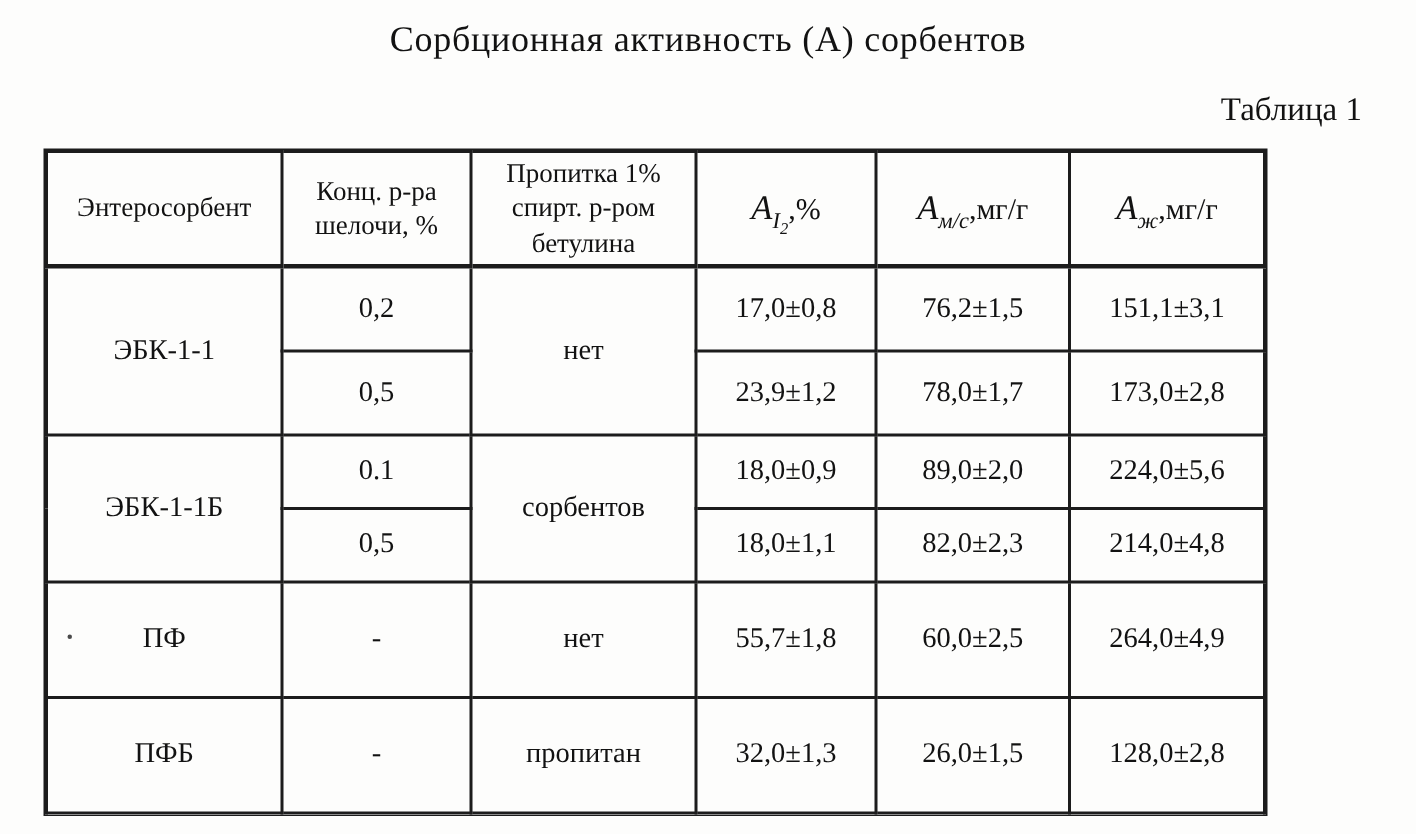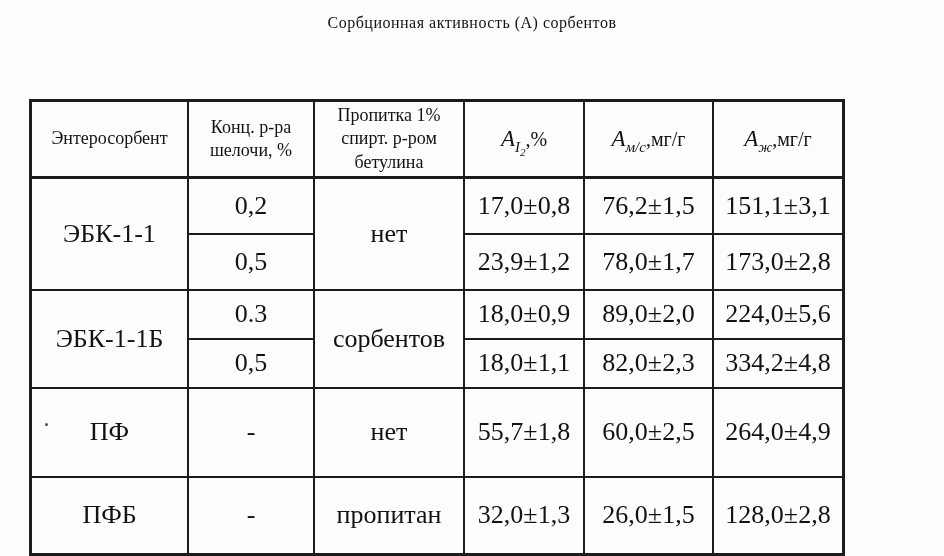--- a/index.html
+++ b/index.html
@@ -11,21 +11,21 @@
     font-family: "Liberation Serif", "DejaVu Serif", serif;
     color: #121212;
     overflow: hidden;
   }
   .doc-title {
     position: absolute;
     top: 14px;
     left: 0;
     width: 944px;
     text-align: center;
-    font-size: 16px;
+    font-size: 24px;
     letter-spacing: 0.5px;
   }
   .table-label {
     position: absolute;
     top: 60px;
     right: 36px;
     font-size: 22px;
   }
   table.main {
     position: absolute;
@@ -41,57 +41,58 @@
     vertical-align: middle;
     font-weight: normal;
     padding: 2px 4px;
     overflow: hidden;
   }
   table.main th {
     font-size: 18px;
     line-height: 1.3;
     border-bottom-width: 3px;
   }
-  table.main td { font-size: 26px; }
+  table.main td { font-size: 19px; }
   th.a-head {
     vertical-align: top;
     padding-top: 11px;
     white-space: nowrap;
     font-size: 21px;
   }
   .a-base { font-style: italic; font-size: 23px; }
   .a-sub  { font-style: italic; font-size: 15px; position: relative; top: 6px; text-align: right; }
   .a-subsub { font-size: 11px; position: relative; top: 4px; }
   .a-suffix { font-size: 20px; }
   td.sorbent-span {
     vertical-align: top;
     padding-top: 13px;
     font-size: 21px;
   }
   tr.r-head { height: 72px; }
   tr.r1 { height: 56px; }
   tr.r2 { height: 56px; }
   tr.r3 { height: 49px; }
   tr.r4 { height: 49px; }
-  tr.r5 { height: 89px; }
+  tr.r5 { height: 77px; }
   tr.r6 { height: 77px; }
   .artifact-dot {
     position: absolute;
     width: 3px; height: 3px;
     background: #4a4a4a;
     border-radius: 50%;
   }
 </style>
 </head>
 <body>
 
 <div class="page">
 
   <div class="doc-title">Сорбционная активность (А) сорбентов</div>
 
+  <div class="table-label">Таблица 1</div>
 
   <table class="main">
     <colgroup>
       <col style="width:157px">
       <col style="width:126px">
       <col style="width:150px">
       <col style="width:120px">
       <col style="width:129px">
       <col style="width:130px">
     </colgroup>
@@ -117,32 +118,32 @@
 
     <tr class="r2">
       <td>0,5</td>
       <td>23,9±1,2</td>
       <td>78,0±1,7</td>
       <td>173,0±2,8</td>
     </tr>
 
     <tr class="r3">
       <td class="sorbent-span" rowspan="2">ЭБК-1-1Б</td>
-      <td>0.3</td>
+      <td>0.1</td>
       <td rowspan="2">сорбентов</td>
       <td>18,0±0,9</td>
       <td>89,0±2,0</td>
       <td>224,0±5,6</td>
     </tr>
 
     <tr class="r4">
       <td>0,5</td>
       <td>18,0±1,1</td>
       <td>82,0±2,3</td>
-      <td>334,2±4,8</td>
+      <td>214,0±4,8</td>
     </tr>
 
     <tr class="r5">
       <td>ПФ</td>
       <td>-</td>
       <td>нет</td>
       <td>55,7±1,8</td>
       <td>60,0±2,5</td>
       <td>264,0±4,9</td>
     </tr>

